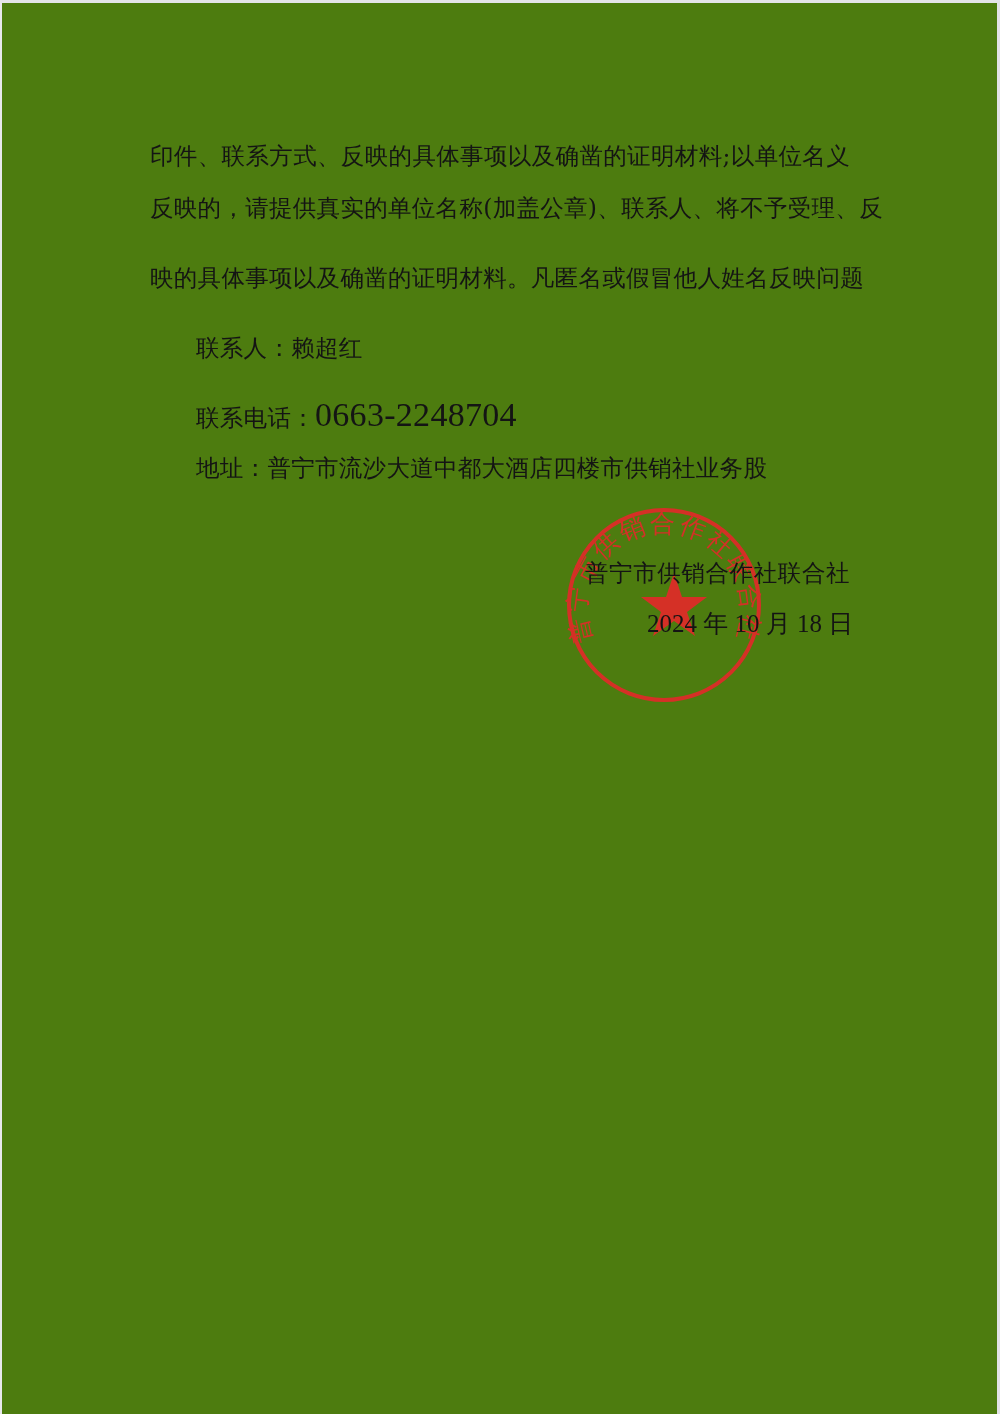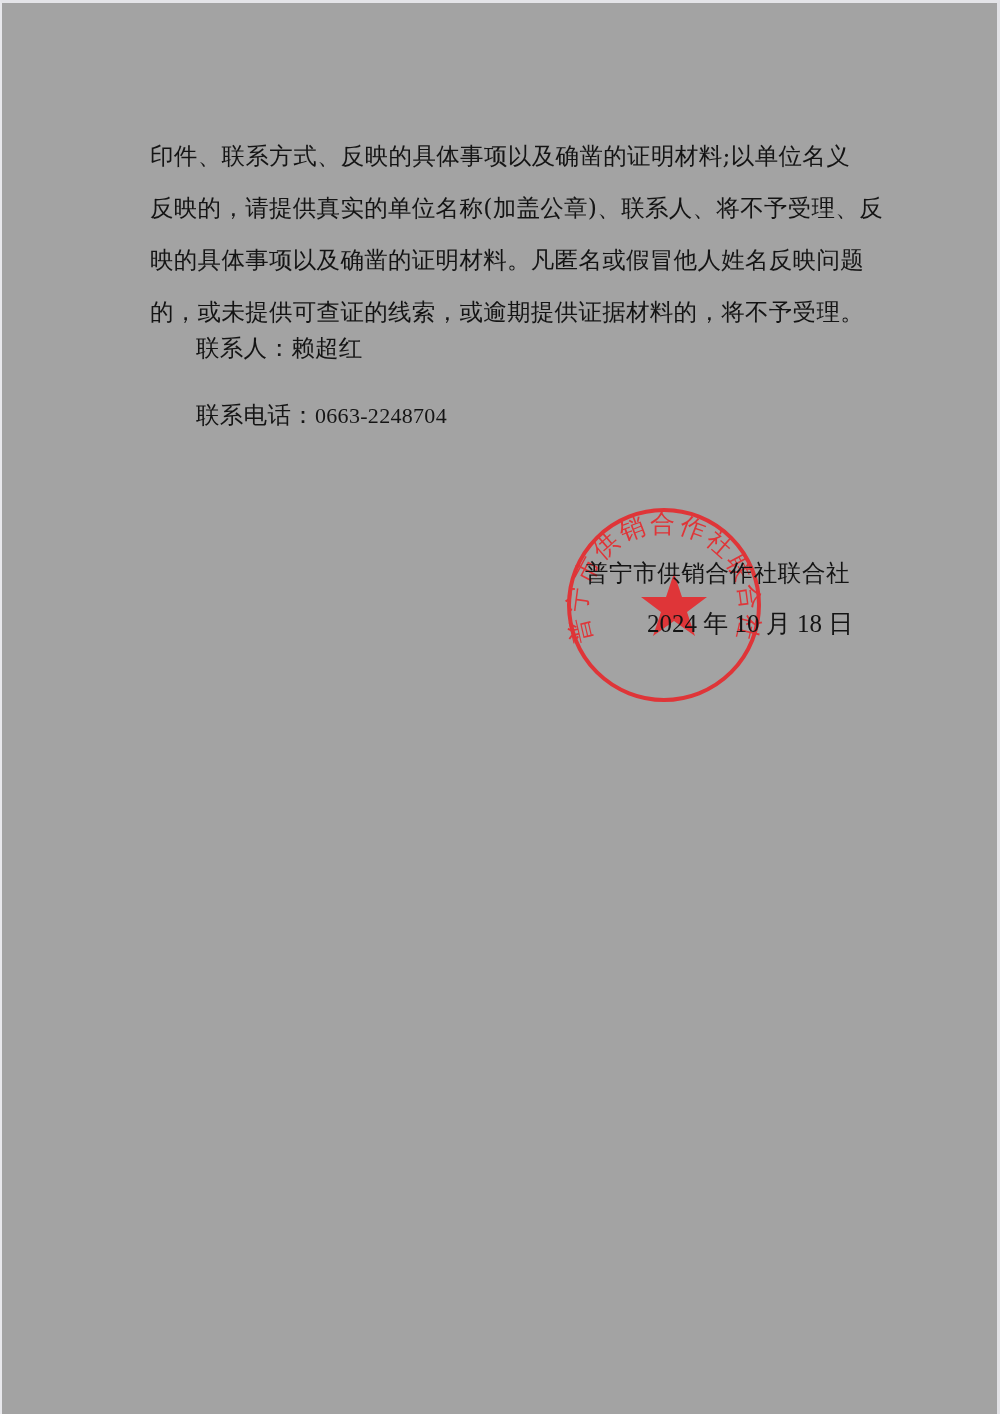--- a/index.html
+++ b/index.html
@@ -7,21 +7,21 @@
       padding: 0;
       width: 1000px;
       height: 1414px;
       overflow: hidden;
       background: #f9f9fc;
     }
     .page {
       position: relative;
       width: 1000px;
       height: 1414px;
-      background: #a3a3a3;
+      background: #4d7c0f;
       box-sizing: border-box;
       border-top: 3px solid #e4e4e8;
       border-left: 2px solid #e8e8ec;
       border-right: 3px solid #e2e2e6;
       font-family: "DejaVu Serif", "Liberation Serif", serif;
       color: #141414;
     }
     .line {
       position: absolute;
       left: 148px;
@@ -49,28 +49,30 @@
       opacity: 0.88;
     }
   </style>
 </head>
 <body>
 
 <div class="page">
 
   <div class="line body-line" style="top:138px;">印件、联系方式、反映的具体事项以及确凿的证明材料;以单位名义</div>
   <div class="line body-line" style="top:190px;">反映的，请提供真实的单位名称(加盖公章)、联系人、将不予受理、反</div>
-  <div class="line body-line" style="top:242px;">映的具体事项以及确凿的证明材料。凡匿名或假冒他人姓名反映问题</div>
-  <div class="line body-line" style="top:294px;">的，或未提供可查证的线索，或逾期提供证据材料的，将不予受理。</div>
+  <div class="line body-line" style="top:260px;">映的具体事项以及确凿的证明材料。凡匿名或假冒他人姓名反映问题</div>
 
   <div class="line indent" style="top:330px;">
     <span>联系人：</span><span>赖超红</span>
   </div>
   <div class="line indent" style="top:397px;">
-    <span>联系电话：</span><span style="font-family:'Liberation Serif', serif; font-size:22px;text-align:right;">0663-2248704</span>
+    <span>联系电话：</span><span style="font-family:'Liberation Serif', serif; font-size:34px;text-align:right;">0663-2248704</span>
+  </div>
+  <div class="line indent" style="top:450px;">
+    <span>地址：</span><span>普宁市流沙大道中都大酒店四楼市供销社业务股</span>
   </div>
 
   <svg class="stamp" viewBox="0 0 200 200">
     <defs>
       <path id="stampArc" d="M 38 152 A 78 78 0 1 1 162 152" fill="none"></path>
     </defs>
     <circle cx="100" cy="100" r="95" fill="none" stroke="#e8262a" stroke-width="4"></circle>
     <polygon points="110,68 118,92 143,92 123,107 131,131 110,116 89,131 97,107 77,92 102,92" fill="#e8262a"></polygon>
     <text font-size="25" fill="#e8262a" font-family="'DejaVu Serif', serif" letter-spacing="3">
       <textPath href="#stampArc" startOffset="50%" text-anchor="middle">普宁市供销合作社联合社</textPath>

